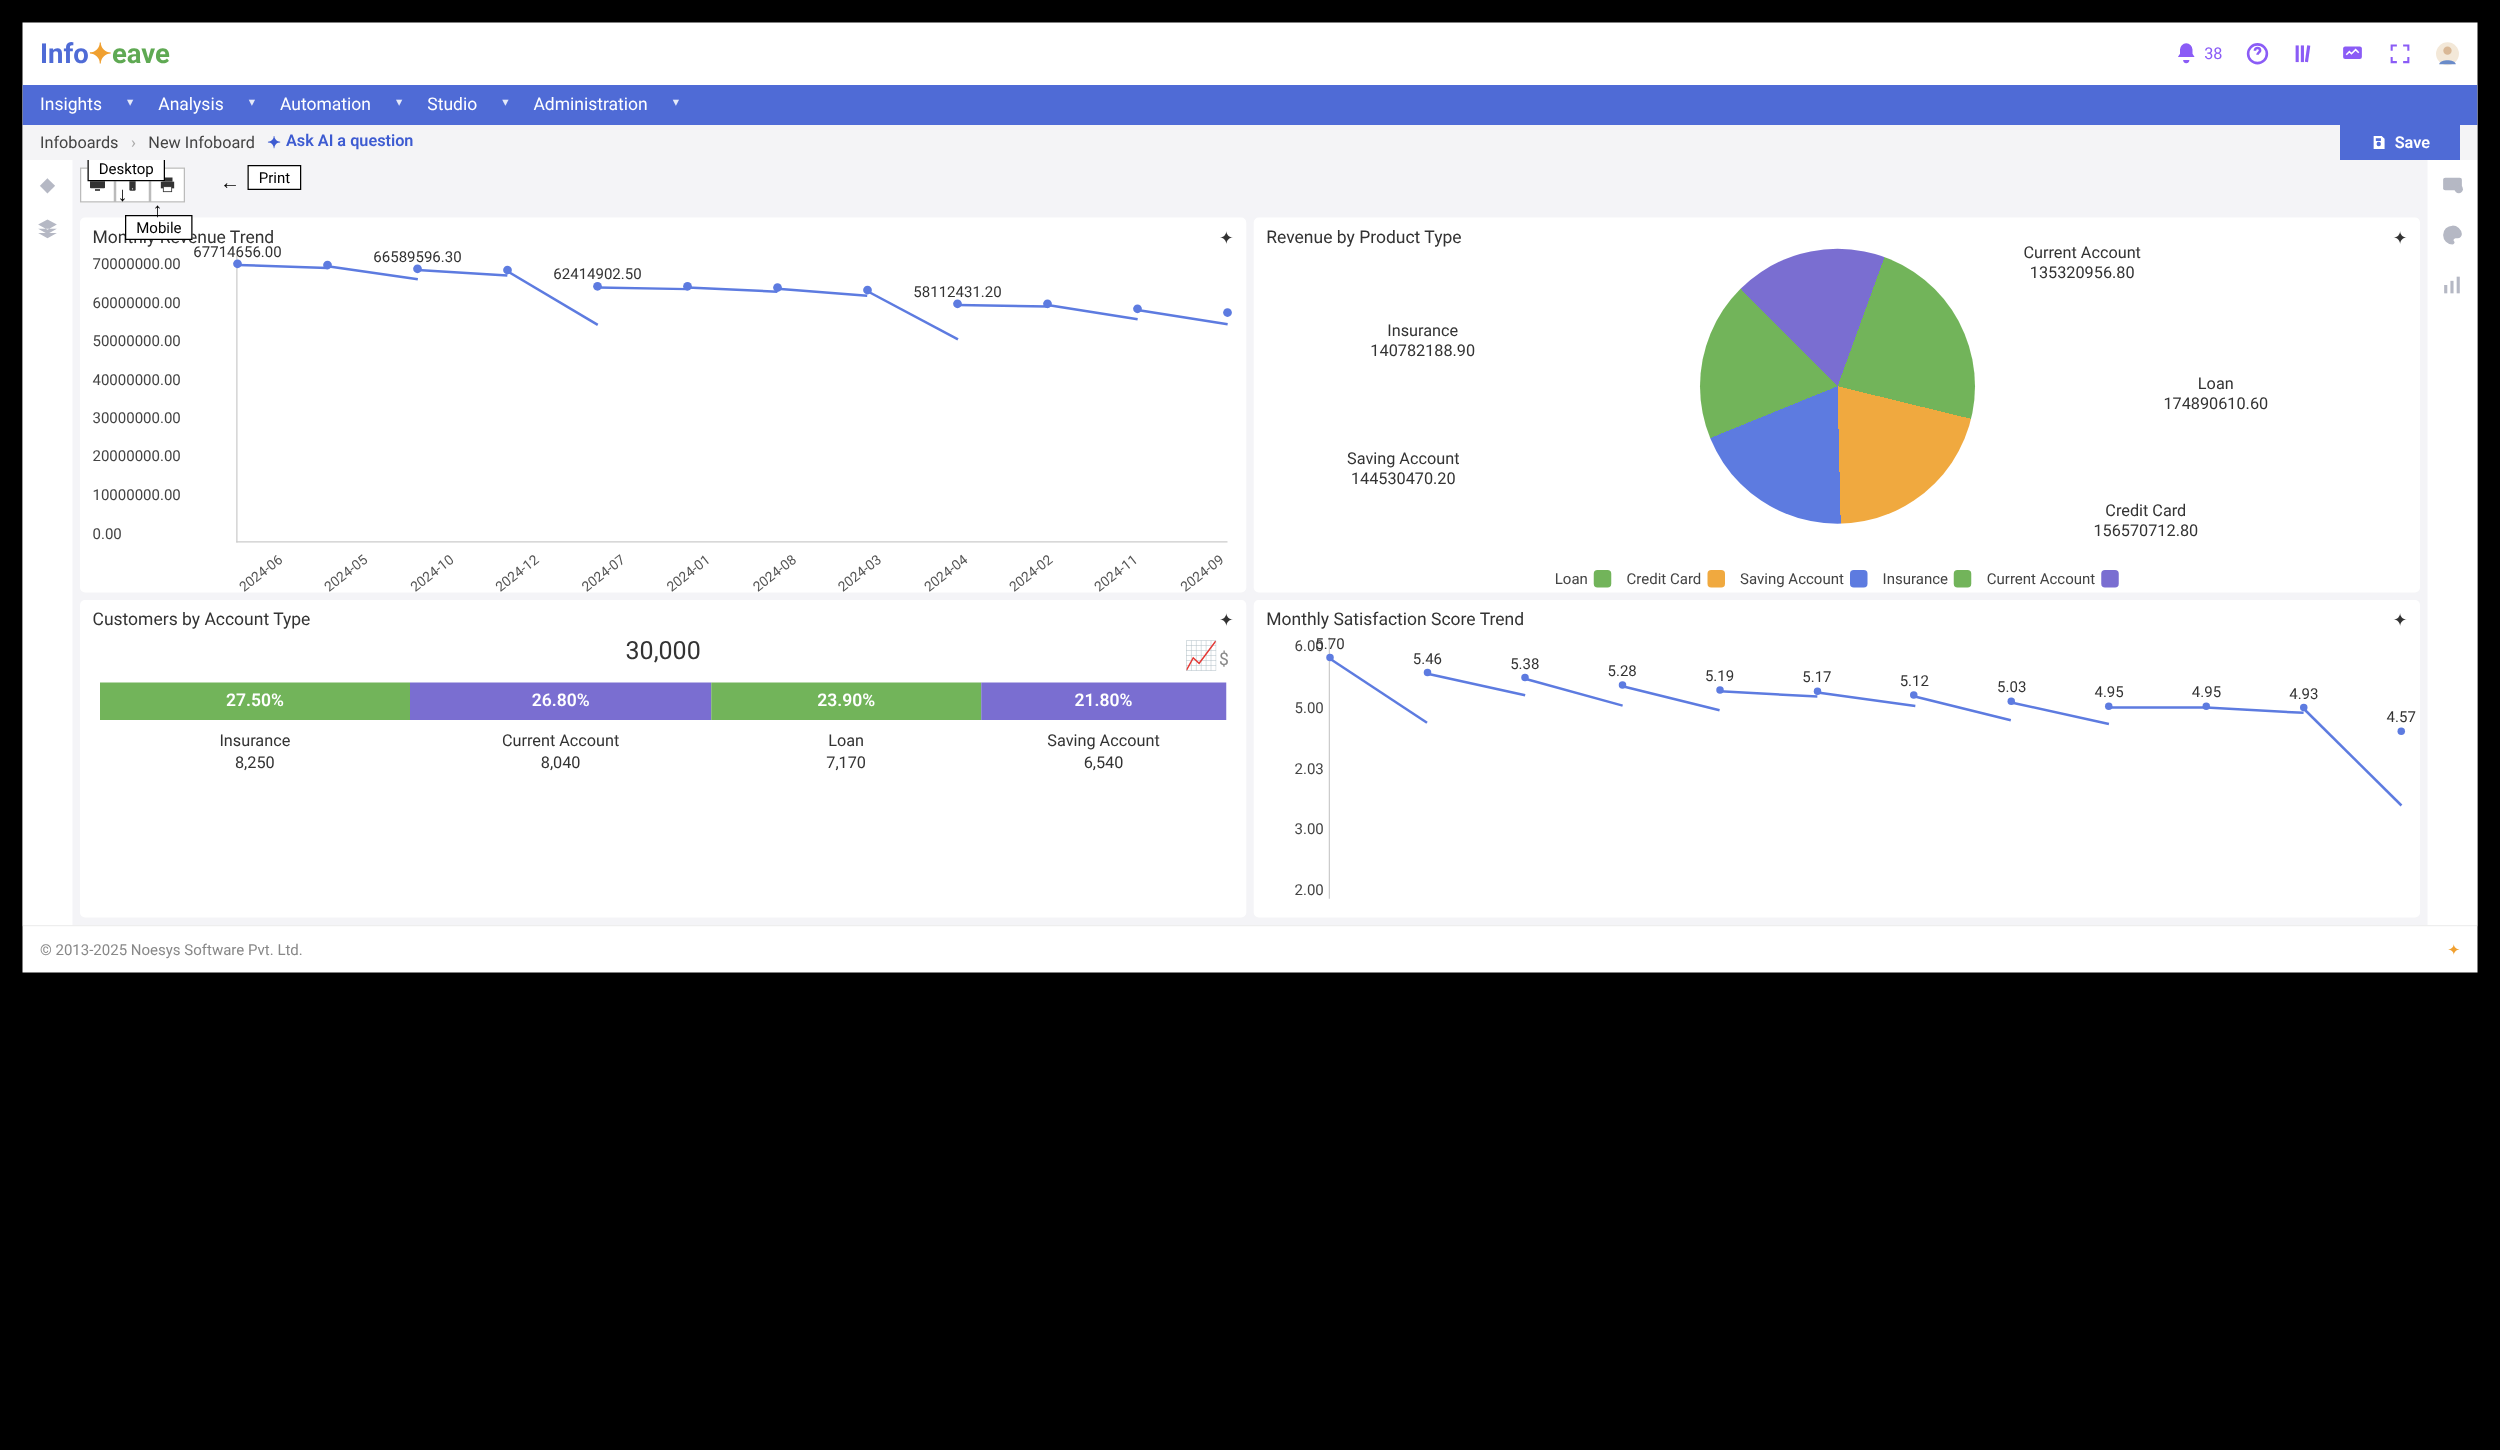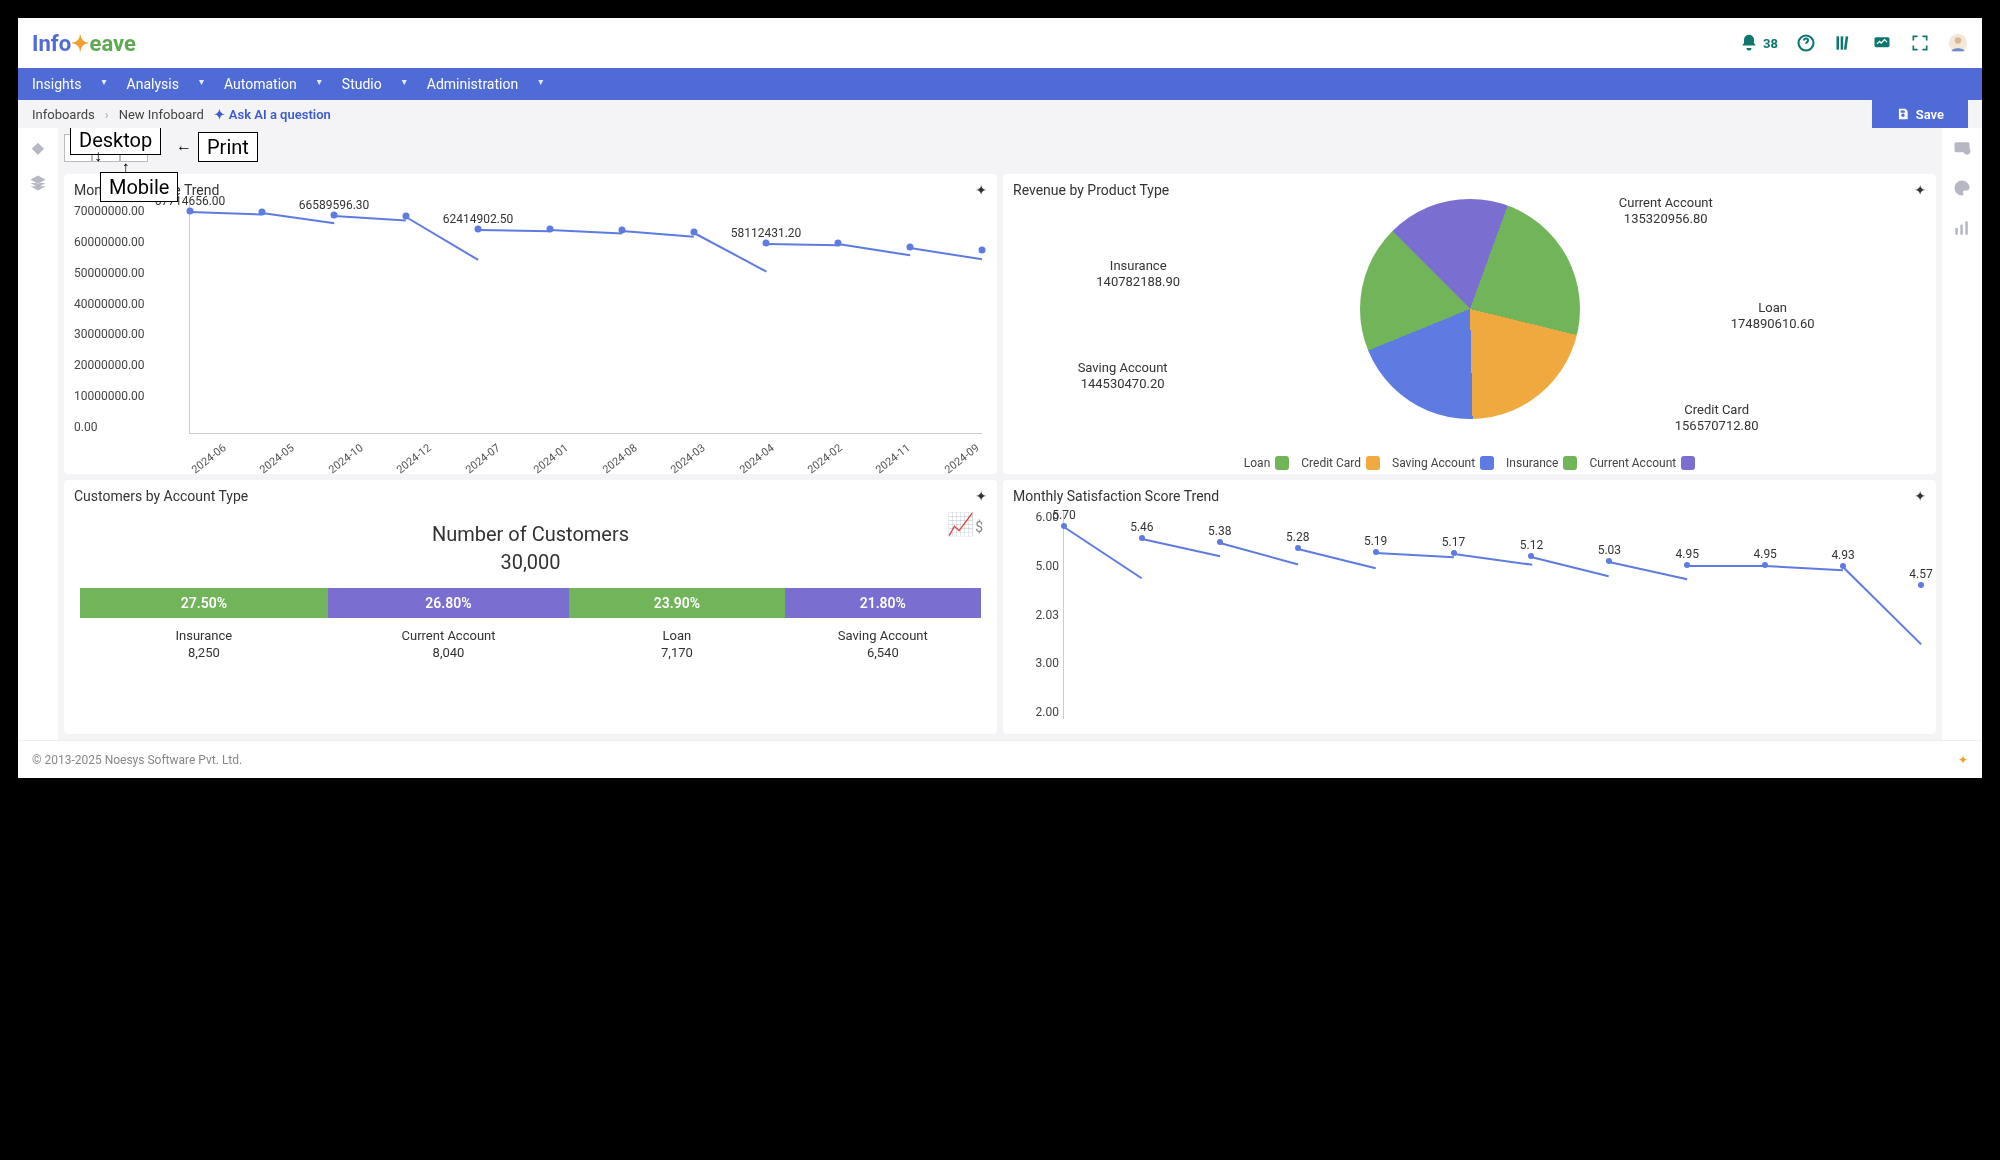--- a/index.html
+++ b/index.html
@@ -3,39 +3,39 @@
 <meta charset="utf-8">
 <style>
 * { box-sizing: border-box; margin: 0; padding: 0; font-family: -apple-system, BlinkMacSystemFont, "Segoe UI", Roboto, sans-serif; }
 body { background: #000; padding: 18px; }
 .app { background: #fff; width: 100%; height: 760px; position: relative; overflow: hidden; }
 .topbar { height: 50px; display: flex; align-items: center; justify-content: space-between; padding: 0 14px; }
 .logo { font-size: 22px; font-weight: 700; }
 .logo .info { color: #4f6bd6; }
 .logo .eave { color: #5fa953; }
 .logo .icon { color: #f0a030; font-size: 22px; }
-.topicons { display: flex; align-items: center; gap: 18px; color: #0f766e; font-weight: bold; }
+.topicons { display: flex; align-items: center; gap: 18px; color: #8b5cf6; }
 .topicons .item { display: inline-flex; align-items: center; gap: 4px; font-size: 14px; cursor: pointer; }
 .topicons .badge { font-size: 13px; }
 .topicons svg { width: 20px; height: 20px; }
 .menubar { background: #4f6bd6; height: 32px; display: flex; align-items: center; padding: 0 14px; gap: 20px; color: #fff; font-size: 14px; }
 .menubar .mi { display: inline-flex; gap: 20px; cursor: pointer; }
 .menubar .caret { font-size: 10px; opacity: .85; }
 .crumbbar { height: 28px; display: flex; align-items: center; justify-content: space-between; padding: 0 14px; font-size: 13px; background: #f4f4f6; }
 .crumbleft { display: flex; align-items: center; gap: 10px; color: #444; }
 .crumbleft .sep { color: #aaa; }
 .crumbleft .ai { color: #3d5bd1; font-weight: 600; cursor: pointer; display: inline-flex; gap: 4px; }
 .savebtn { background: #4f6bd6; color: #fff; height: 28px; padding: 0 24px; display: inline-flex; align-items: center; gap: 6px; font-size: 13px; cursor: pointer; font-weight: 600; }
 .body { display: flex; height: 612px; }
 .lrail, .rrail { width: 40px; background: #fff; display: flex; flex-direction: column; align-items: center; padding-top: 10px; gap: 16px; color: #b5b8c4; }
 .lrail .ri, .rrail .ri { cursor: pointer; }
 .canvaswrap { flex: 1; background: #f4f4f7; position: relative; overflow: hidden; padding: 6px; }
 .devicebar { position: absolute; top: 6px; left: 6px; display: flex; gap: 0; z-index: 5; }
 .devicebar .dbtn { width: 28px; height: 28px; border: 1px solid #bbb; background: #fff; display: flex; align-items: center; justify-content: center; font-size: 14px; cursor: pointer; }
-.annot { position: absolute; background: #fff; border: 1px solid #000; padding: 2px 8px; font-size: 20px; z-index: 6; }
+.annot { position: absolute; background: #fff; border: 1px solid #000; padding: 2px 8px; font-size: 12px; z-index: 6; }
 .annot-arrow { position: absolute; font-size: 16px; z-index: 6; }
 .grid { display: grid; grid-template-columns: 1fr 1fr; grid-template-rows: 300px 1fr; gap: 6px; margin-top: 40px; height: 560px; }
 .card { background: #fff; border-radius: 4px; position: relative; padding: 8px 10px; overflow: hidden; }
 .card-title { font-size: 14px; color: #333; }
 .card-star { position: absolute; top: 8px; right: 10px; font-size: 14px; color: #333; cursor: pointer; }
 .footer { height: 38px; display: flex; align-items: center; justify-content: space-between; padding: 0 14px; font-size: 12px; color: #888; border-top: 1px solid #eee; }
 .chart-area { position: absolute; inset: 30px 10px 10px 10px; }
 
 .lc-y { position: absolute; left: 0; top: 0; bottom: 30px; width: 110px; display: flex; flex-direction: column; justify-content: space-between; text-align: left; font-size: 12px; color: #444; }
 .lc-plot { position: absolute; left: 115px; right: 5px; top: 0; bottom: 30px; border-left: 1px solid #ccc; border-bottom: 1px solid #ccc; }
@@ -288,21 +288,20 @@
             <div class="pie-lbl" style="top: 76%; left: 72%;">Credit Card<br>156570712.80</div>
             <div class="pie-lbl" style="top: 62%; left: 8%;">Saving Account<br>144530470.20</div>
             <div class="pie-lbl" style="top: 28%; left: 10%;">Insurance<br>140782188.90</div>
             <div class="pie-lbl" style="top: 7%; left: 66%;">Current Account<br>135320956.80</div>
           </div>
 
         <div class="card">
           <div class="card-title">Customers by Account Type</div>
           <div class="card-star">✦</div>
           <div class="cust-icon">📈<span style="font-size:14px">$</span></div>
-          <div class="cust-title">Number of Customers</div>
           <div class="cust-num">30,000</div>
           <div class="seg" id="cust-seg">
               <div style="flex: 1 1 27.5%; background: rgb(114, 180, 90);">27.50%</div>
               <div style="flex: 1 1 26.8%; background: rgb(122, 110, 209);">26.80%</div>
               <div style="flex: 1 1 23.9%; background: rgb(114, 180, 90);">23.90%</div>
               <div style="flex: 1 1 21.8%; background: rgb(122, 110, 209);">21.80%</div>
             </div>
           <div class="seg-lbls" id="cust-lbls">
               <div class="col" style="flex: 1 1 27.5%;">Insurance<div class="v">8,250</div></div>
               <div class="col" style="flex: 1 1 26.8%;">Current Account<div class="v">8,040</div></div>

